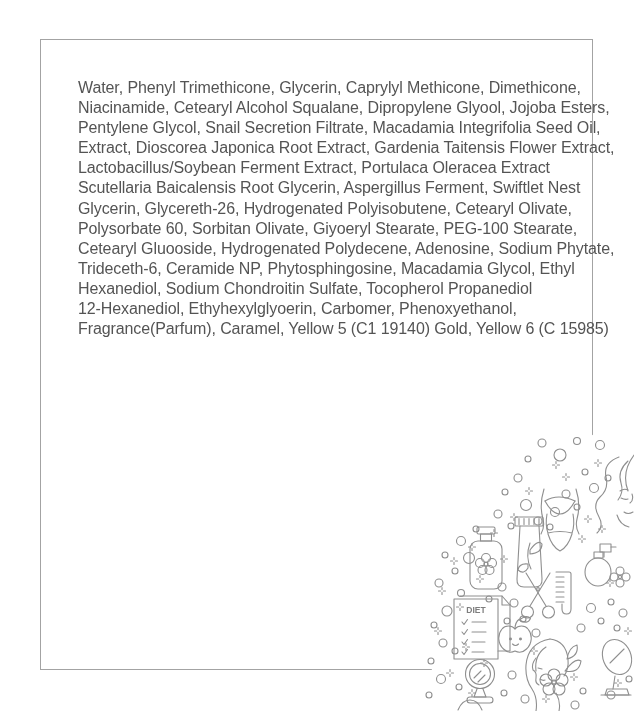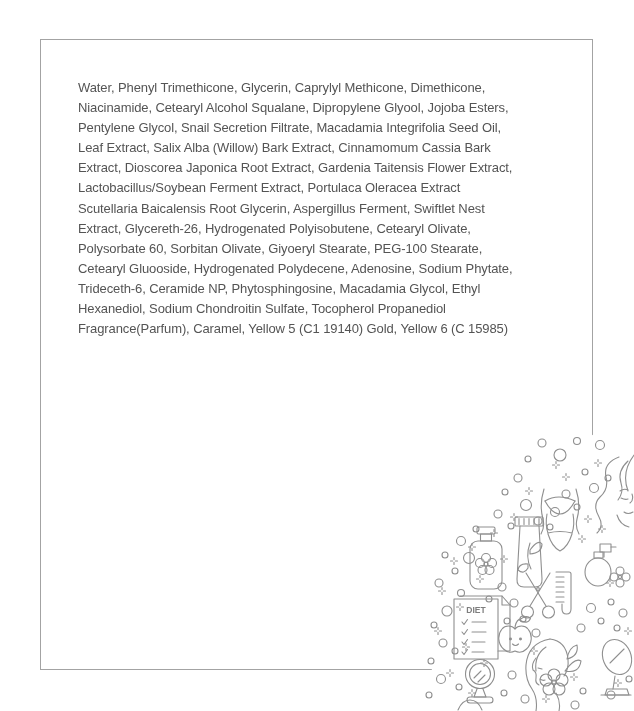--- a/index.html
+++ b/index.html
@@ -15,50 +15,50 @@
     left:40px; top:39px;
     width:553px; height:631px;
     border:1px solid #a3a3a3;
     box-sizing:border-box;
     background:#ffffff;
   }
   .ingredient-text {
     position:absolute;
     left:37px; top:38px;
     color:#545454;
-    font-size:13px;
+    font-size:16px;
     line-height:20.1px;
     letter-spacing:-0.1px;
     font-weight:400;
   }
   .ingredient-line { white-space:nowrap; }
   .illustration {
     position:absolute;
     left:414px; top:431px;
     width:220px; height:280px;
   }
   .illustration svg { display:block; }
 </style>
 </head>
 <body>
 
 <div class="ingredient-box">
   <div class="ingredient-text">
       <div class="ingredient-line">Water, Phenyl Trimethicone, Glycerin, Caprylyl Methicone, Dimethicone,</div>
       <div class="ingredient-line">Niacinamide, Cetearyl Alcohol Squalane, Dipropylene Glyool, Jojoba Esters,</div>
       <div class="ingredient-line">Pentylene Glycol, Snail Secretion Filtrate, Macadamia Integrifolia Seed Oil,</div>
-      <div class="ingredient-line">Leaf Extract, Salix Alba (Willow) Bark Extract, Cinnamomum Cassia Bark</div>
       <div class="ingredient-line">Extract, Dioscorea Japonica Root Extract, Gardenia Taitensis Flower Extract,</div>
       <div class="ingredient-line">Lactobacillus/Soybean Ferment Extract, Portulaca Oleracea Extract</div>
       <div class="ingredient-line">Scutellaria Baicalensis Root Glycerin, Aspergillus Ferment, Swiftlet Nest</div>
-      <div class="ingredient-line">Extract, Glycereth-26, Hydrogenated Polyisobutene, Cetearyl Olivate,</div>
+      <div class="ingredient-line">Glycerin, Glycereth-26, Hydrogenated Polyisobutene, Cetearyl Olivate,</div>
       <div class="ingredient-line">Polysorbate 60, Sorbitan Olivate, Giyoeryl Stearate, PEG-100 Stearate,</div>
       <div class="ingredient-line">Cetearyl Gluooside, Hydrogenated Polydecene, Adenosine, Sodium Phytate,</div>
       <div class="ingredient-line">Trideceth-6, Ceramide NP, Phytosphingosine, Macadamia Glycol, Ethyl</div>
       <div class="ingredient-line">Hexanediol, Sodium Chondroitin Sulfate, Tocopherol Propanediol</div>
+      <div class="ingredient-line">12-Hexanediol, Ethyhexylglyoerin, Carbomer, Phenoxyethanol,</div>
       <div class="ingredient-line">Fragrance(Parfum), Caramel, Yellow 5 (C1 19140) Gold, Yellow 6 (C 15985)</div>
     </div>
 </div>
 
 <div class="illustration">
   <svg width="220" height="280" viewBox="0 0 220 280" fill="none" stroke="#8f8f8f" stroke-width="1.1" stroke-linecap="round" stroke-linejoin="round">
     <defs>
       <g id="plus">
         <path d="M-3.5,0 h2.1 M1.4,0 h2.1 M0,-3.5 v2.1 M0,1.4 v2.1"></path>
       </g>

